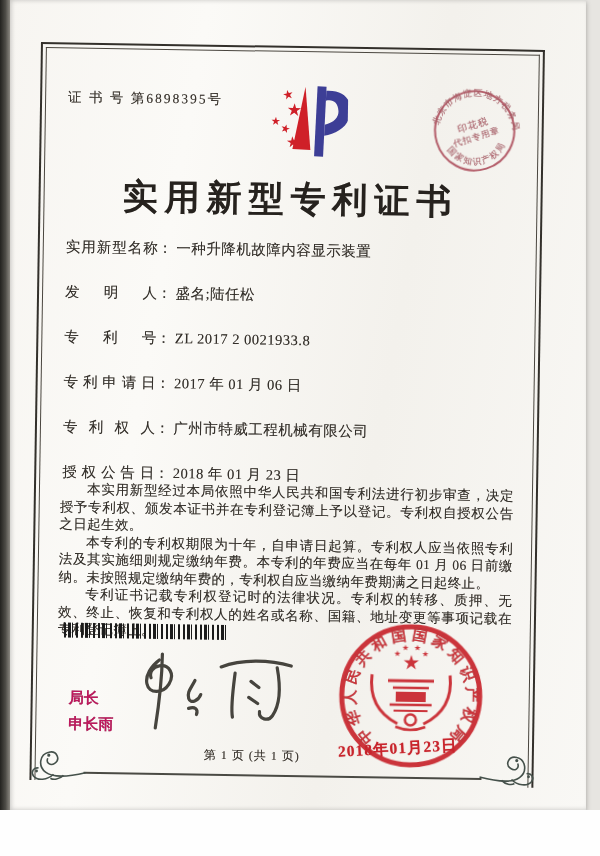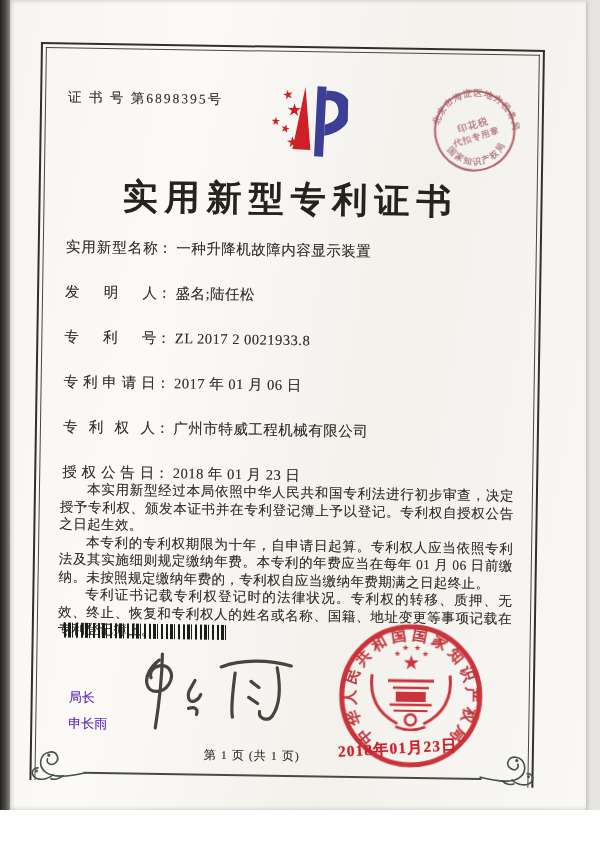--- a/index.html
+++ b/index.html
@@ -56,21 +56,21 @@
   }
   .paras p{margin:0;text-indent:2em;}
   
   .barcode{
     position:absolute;left:30px;top:578px;width:163px;height:15px;
     background:repeating-linear-gradient(90deg,
       #1b1b1b 0 2px,transparent 2px 4px,#1b1b1b 4px 7px,transparent 7px 8px,
       #1b1b1b 8px 9px,transparent 9px 12px,#1b1b1b 12px 14px,transparent 14px 17px);
   }
   .director{position:absolute;left:36px;top:640px;font-family:"Liberation Sans","DejaVu Sans",sans-serif;
-    font-weight:normal;font-size:13px;line-height:26px;color:#6d28d9;}
+    font-weight:bold;font-size:15px;line-height:26px;color:#be185d;}
   .signature{position:absolute;left:96px;top:604px;opacity:.9;}
   .seal{position:absolute;left:303px;top:571px;filter:blur(.3px);}
   .seal-date{
     position:absolute;left:306px;top:688px;width:140px;
     font-size:15.5px;font-weight:bold;color:#c8242c;letter-spacing:1px;
     transform:rotate(-4deg);text-shadow:0 0 1px rgba(200,36,44,.55);
   }
   .page-indicator{position:absolute;left:0;top:700px;width:440px;text-align:center;
     font-size:12px;letter-spacing:1px;color:#3a352f;}
   .bottom-line{position:absolute;left:52px;top:727px;width:398px;height:2px;background:#4a4a44;}

